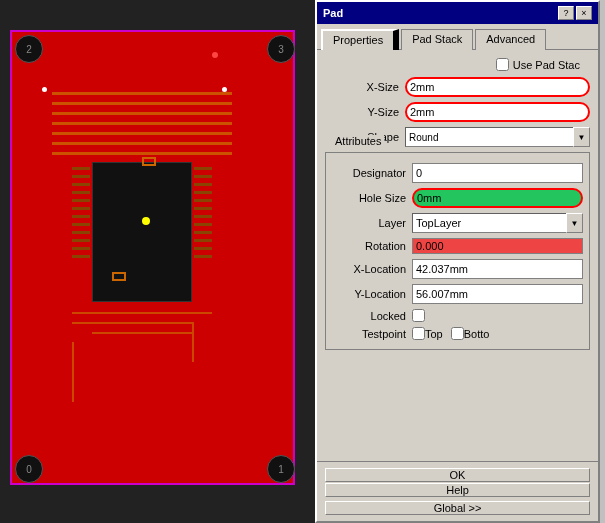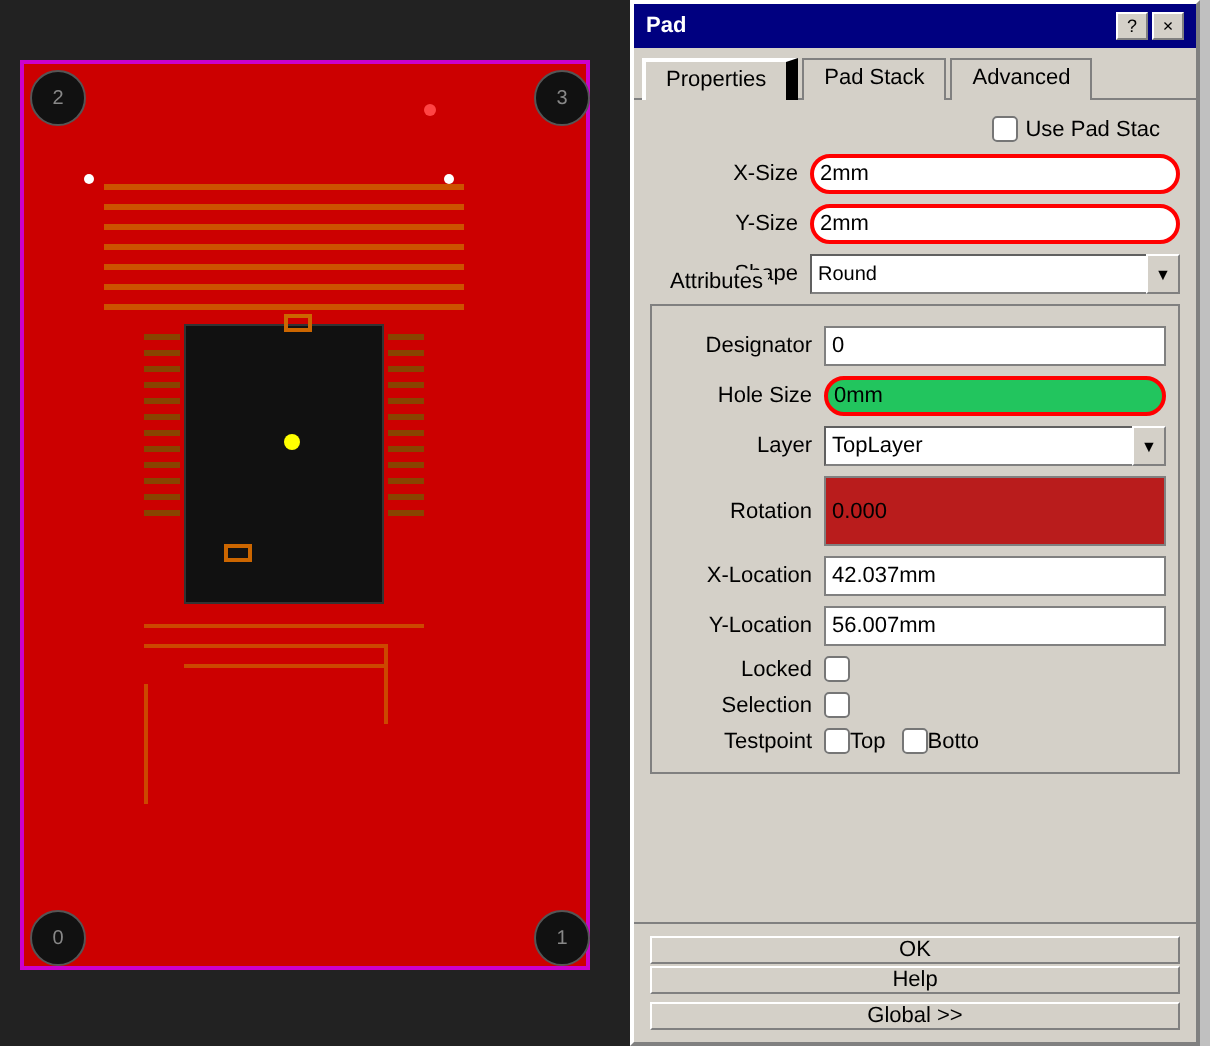--- a/index.html
+++ b/index.html
@@ -428,42 +428,38 @@
       <div class="field-row">
         <span class="field-label">Layer</span>
         <div class="field-input-with-dropdown">
           <input type="text" value="TopLayer" style="flex: 1 1 0%; height: 20px; border-top: 1px solid rgb(96, 96, 96); border-bottom: 1px solid rgb(128, 128, 128); border-left: 1px solid rgb(96, 96, 96); border-image: initial; border-right: none; background: rgb(255, 255, 255); padding: 1px 3px; font-size: 11px; font-family: inherit;">
           <div class="dropdown-btn">▼</div>
         </div>
       </div>
 
       <div class="field-row">
         <span class="field-label">Rotation</span>
-        <input type="text" class="field-input" value="0.000" style="flex: 1 1 0%; height: 35px; border: 1px solid rgb(128, 128, 128); background: #b91c1c; padding: 1px 3px; font-size: 11px; font-family: inherit;">
+        <input type="text" class="field-input" value="0.000" style="flex: 1 1 0%; height: 16px; border: 1px solid rgb(128, 128, 128); background: #ef4444; padding: 1px 3px; font-size: 11px; font-family: inherit;">
       </div>
 
       <div class="field-row">
         <span class="field-label">X-Location</span>
         <input type="text" class="field-input" value="42.037mm" style="flex: 1 1 0%; height: 20px; border: 1px solid rgb(128, 128, 128); background: rgb(255, 255, 255); padding: 1px 3px; font-size: 11px; font-family: inherit;">
       </div>
 
       <div class="field-row">
         <span class="field-label">Y-Location</span>
         <input type="text" class="field-input" value="56.007mm" style="flex: 1 1 0%; height: 20px; border: 1px solid rgb(128, 128, 128); background: rgb(255, 255, 255); padding: 1px 3px; font-size: 11px; font-family: inherit;">
       </div>
 
       <div class="field-row">
         <span class="field-label">Locked</span>
         <input type="checkbox" style="">
       </div>
 
-      <div class="field-row">
-        <span class="field-label">Selection</span>
-        <input type="checkbox" style="">
-      </div>
 
       <div class="field-row">
         <span class="field-label">Testpoint</span>
         <input type="checkbox" style="">
         <span style="margin-right:8px;">Top</span>
         <input type="checkbox" style="">
         <span>Botto</span>
       </div>
     </div>
   </div>

